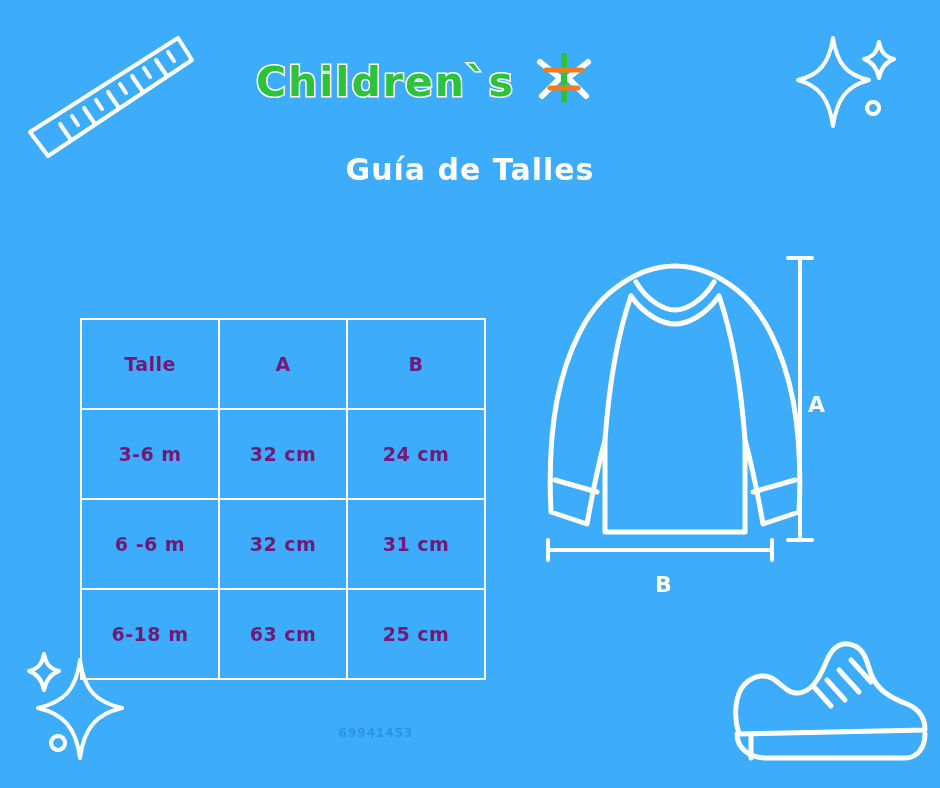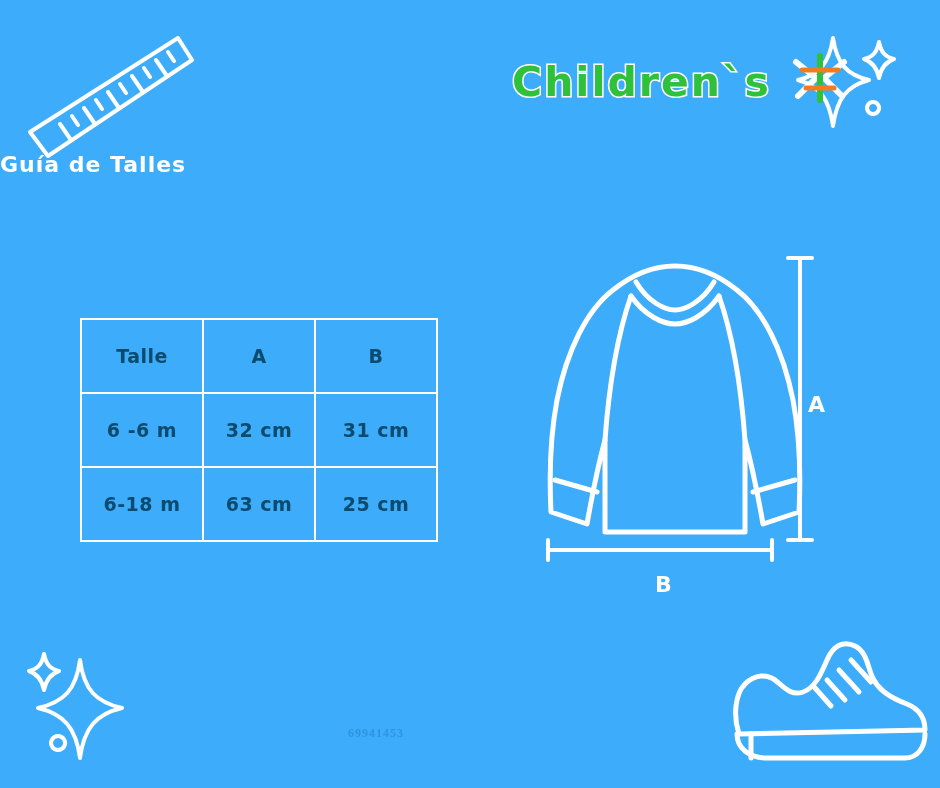--- a/index.html
+++ b/index.html
@@ -19,21 +19,21 @@
     width: 940px;
     height: 788px;
   }
 
   
   .brand {
     position: absolute;
     top: 52px;
     left: 0;
     width: 856px;
-    text-align: right;
+    text-align: center;
   }
   .brand-word {
     display: inline-block;
     font-family: "DejaVu Sans", sans-serif;
     font-size: 41px;
     font-weight: bold;
     letter-spacing: 2px;
     color: #2FC13C;
     -webkit-text-stroke: 3px #ffffff;
     paint-order: stroke fill;
@@ -46,44 +46,44 @@
     position: relative;
     top: -2px;
   }
 
   
   .title {
     position: absolute;
     top: 152px;
     left: 0;
     width: 940px;
-    text-align: left;
+    text-align: center;
     color: #ffffff;
-    font-size: 22px;
+    font-size: 30px;
     font-weight: bold;
     letter-spacing: 1px;
   }
 
   
   .size-table {
     position: absolute;
     left: 80px;
     top: 318px;
     border-collapse: collapse;
     table-layout: fixed;
   }
   .size-table td, .size-table th {
     border: 2px solid #ffffff;
-    color: #0c4a6e;
+    color: #701a75;
     text-align: center;
     font-size: 19px;
     font-weight: bold;
     letter-spacing: 0.5px;
     height: 72px;
-    padding: 0;
+    padding: 8px;
   }
   .size-table .col-size { width: 120px; }
   .size-table .col-a { width: 110px; }
   .size-table .col-b { width: 120px; }
   .size-table thead th { font-weight: bold; }
 
   
   .garment {
     position: absolute;
     left: 505px;
@@ -119,21 +119,20 @@
   .footer-code {
     position: absolute;
     left: 0;
     top: 726px;
     width: 752px;
     text-align: center;
     color: #2E94E0;
     font-size: 12px;
     letter-spacing: 1px;
     font-weight: bold;
-    font-family: Liberation Serif, serif;
   }
 </style>
 </head>
 <body>
 
 <div class="page">
 
   <div class="deco ruler">
     <svg width="190" height="140" viewBox="0 0 190 140" fill="none">
       <g stroke="#ffffff" stroke-width="4" stroke-linejoin="round" stroke-linecap="round">
@@ -181,20 +180,25 @@
 
   <table class="size-table">
     <thead>
       <tr>
         <th class="col-size">Talle</th>
         <th class="col-a">A</th>
         <th class="col-b">B</th>
       </tr>
     </thead>
     <tbody>
+      <tr>
+        <td>3-6 m</td>
+        <td>32 cm</td>
+        <td>24 cm</td>
+      </tr>
       <tr>
         <td>6 -6 m</td>
         <td>32 cm</td>
         <td>31 cm</td>
       </tr>
       <tr>
         <td>6-18 m</td>
         <td>63 cm</td>
         <td>25 cm</td>
       </tr>

